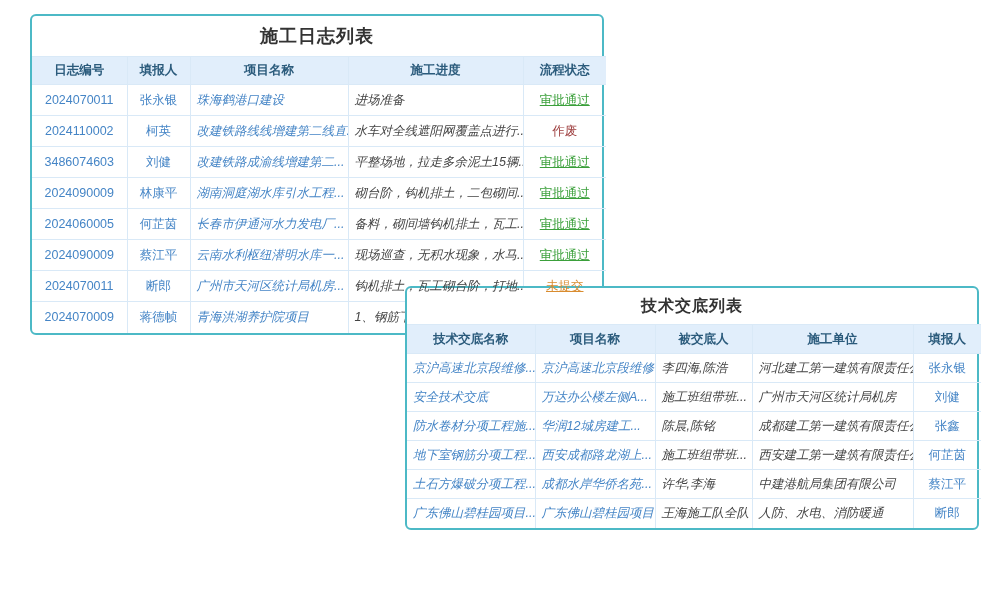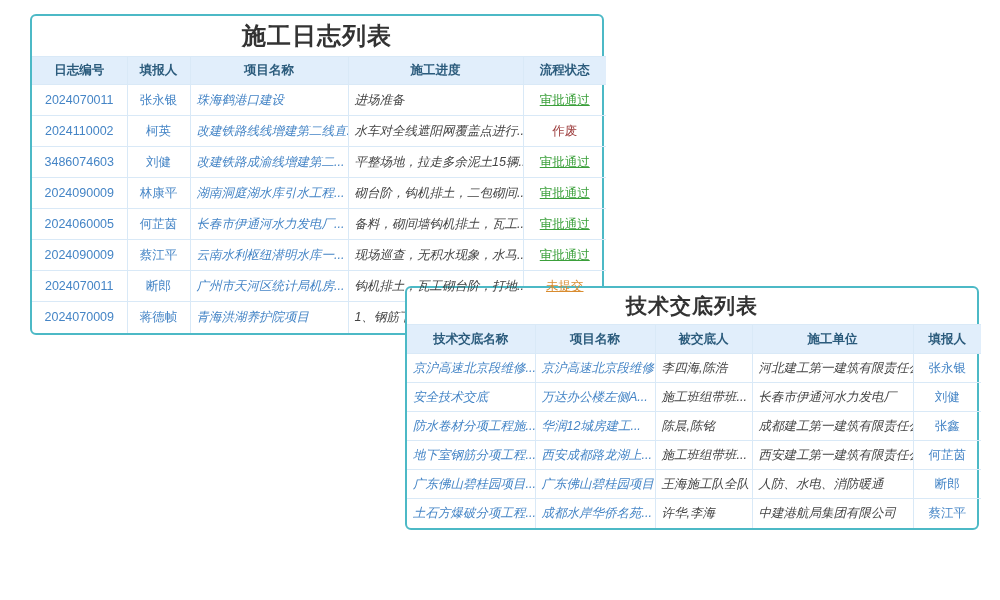--- a/index.html
+++ b/index.html
@@ -16,23 +16,23 @@
     background: #ffffff;
     border: 2px solid var(--panel-border, #4cb9c6);
     border-radius: 6px;
   }
   .panel-title {
     display: flex; align-items: center; justify-content: center;
     font-weight: bold; color: #333333;
     letter-spacing: 1px;
   }
   #log-panel { left: 30px; top: 14px; width: 574px; }
-  #log-panel .panel-title { height: 40px; font-size: 24px; }
+  #log-panel .panel-title { height: 40px; font-size: 18px; }
   #disclosure-panel { left: 405px; top: 286px; width: 574px; }
-  #disclosure-panel .panel-title { height: 36px; font-size: 21px; }
+  #disclosure-panel .panel-title { height: 36px; font-size: 16px; }
 
   table { width: 100%; border-collapse: collapse; table-layout: fixed; }
   th {
     background: var(--header-bg, #e1eefb);
     color: var(--header-text, #2b5b7c);
     font-size: 12.5px; font-weight: bold;
     border: 1px solid var(--row-divider, #d9e9f7);
     text-align: center; padding: 0 4px;
     white-space: nowrap; overflow: hidden; margin-left: 38px;
   }
@@ -165,46 +165,46 @@
           <td class="left"><span class="link">京沪高速北京段维修...</span></td>
           <td class="left"><span class="link">京沪高速北京段维修</span></td>
           <td class="left"><span>李四海,陈浩</span></td>
           <td class="left"><span>河北建工第一建筑有限责任公司</span></td>
           <td class="center"><span class="link">张永银</span></td>
         </tr>
         <tr>
           <td class="left"><span class="link">安全技术交底</span></td>
           <td class="left"><span class="link">万达办公楼左侧A...</span></td>
           <td class="left"><span>施工班组带班...</span></td>
-          <td class="left"><span>长春市伊通河水力发电厂</span></td>
+          <td class="left"><span>广州市天河区统计局机房</span></td>
           <td class="center"><span class="link">刘健</span></td>
         </tr>
         <tr>
           <td class="left"><span class="link">防水卷材分项工程施...</span></td>
           <td class="left"><span class="link">华润12城房建工...</span></td>
           <td class="left"><span>陈晨,陈铭</span></td>
           <td class="left"><span>成都建工第一建筑有限责任公司</span></td>
           <td class="center"><span class="link">张鑫</span></td>
         </tr>
         <tr>
           <td class="left"><span class="link">地下室钢筋分项工程...</span></td>
           <td class="left"><span class="link">西安成都路龙湖上...</span></td>
           <td class="left"><span>施工班组带班...</span></td>
           <td class="left"><span>西安建工第一建筑有限责任公司</span></td>
           <td class="center"><span class="link">何芷茵</span></td>
         </tr>
         <tr>
+          <td class="left"><span class="link">土石方爆破分项工程...</span></td>
+          <td class="left"><span class="link">成都水岸华侨名苑...</span></td>
+          <td class="left"><span>许华,李海</span></td>
+          <td class="left"><span>中建港航局集团有限公司</span></td>
+          <td class="center"><span class="link">蔡江平</span></td>
+        </tr>
+        <tr>
           <td class="left"><span class="link">广东佛山碧桂园项目...</span></td>
           <td class="left"><span class="link">广东佛山碧桂园项目</span></td>
           <td class="left"><span>王海施工队全队</span></td>
           <td class="left"><span>人防、水电、消防暖通</span></td>
           <td class="center"><span class="link">断郎</span></td>
         </tr>
-        <tr>
-          <td class="left"><span class="link">土石方爆破分项工程...</span></td>
-          <td class="left"><span class="link">成都水岸华侨名苑...</span></td>
-          <td class="left"><span>许华,李海</span></td>
-          <td class="left"><span>中建港航局集团有限公司</span></td>
-          <td class="center"><span class="link">蔡江平</span></td>
-        </tr>
       </tbody>
   </table>
 </div>
 
 </body></html>

